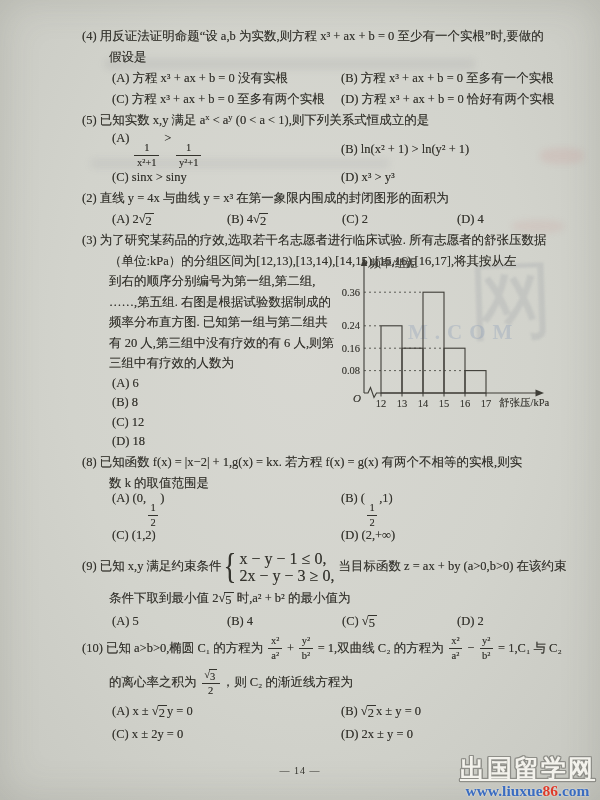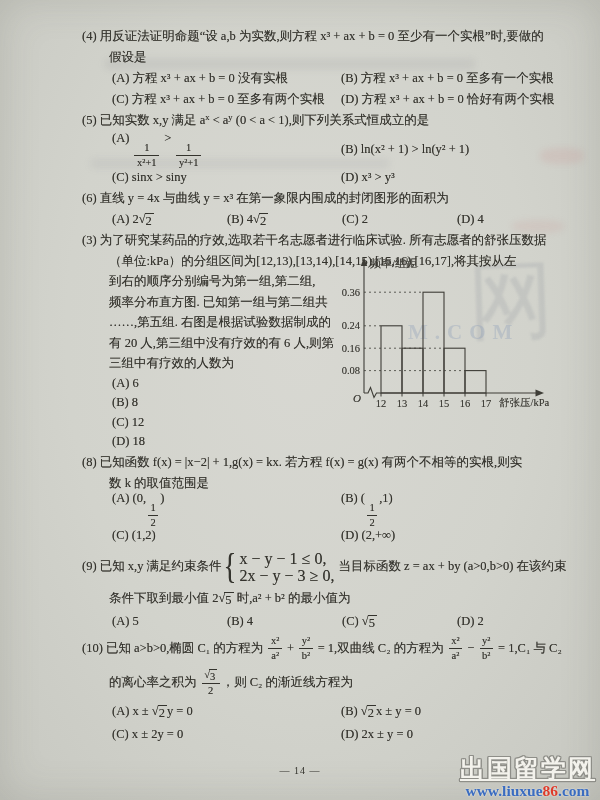--- a/index.html
+++ b/index.html
@@ -110,21 +110,21 @@
             </span></div>
         <div class="c2 ln">(B) ln(x² + 1) &gt; ln(y² + 1)</div>
       </div>
       <div class="optrow">
         <div class="c1 ln">(C) sinx &gt; siny</div>
         <div class="c2 ln">(D) x³ &gt; y³</div>
       </div>
     </section>
 
     <section>
-      <div class="ln first">(6) 直线 y = 4x 与曲线 y = x³ 在第一象限内围成的封闭图形的面积为</div>
+      <div class="ln first">(2) 直线 y = 4x 与曲线 y = x³ 在第一象限内围成的封闭图形的面积为</div>
       <div class="row4">
         <div class="c ln">(A) 2<span class="sqrt">
               <span class="rad">√</span>
               <span class="radx">2</span>
             </span></div>
         <div class="c ln">(B) 4<span class="sqrt">
               <span class="rad">√</span>
               <span class="radx">2</span>
             </span></div>
         <div class="c ln">(C) 2</div>
@@ -173,22 +173,22 @@
               <text x="23" y="98.69999999999999" text-anchor="end">0.16</text>
               <text x="23" y="76.3" text-anchor="end">0.24</text>
               <text x="23" y="42.7" text-anchor="end">0.36</text>
               <text x="33" y="14" font-size="11">频率/组距</text>
               <text x="162" y="153" font-size="10.5">舒张压/kPa</text>
               <text x="16" y="149" font-size="11" font-style="italic">O</text>
             </g>
           </svg>
       </div>
       <div class="ln">到右的顺序分别编号为第一组,第二组,</div>
+      <div class="ln">……,第五组. 右图是根据试验数据制成的</div>
       <div class="ln">频率分布直方图. 已知第一组与第二组共</div>
-      <div class="ln">……,第五组. 右图是根据试验数据制成的</div>
       <div class="ln">有 20 人,第三组中没有疗效的有 6 人,则第</div>
       <div class="ln">三组中有疗效的人数为</div>
       <div class="ln opt">(A) 6</div>
       <div class="ln opt">(B) 8</div>
       <div class="ln opt">(C) 12</div>
       <div class="ln opt">(D) 18</div>
     </section>
 
     <section>
       <div class="ln first">(8) 已知函数 f(x) = |x−2| + 1,g(x) = kx. 若方程 f(x) = g(x) 有两个不相等的实根,则实</div>

